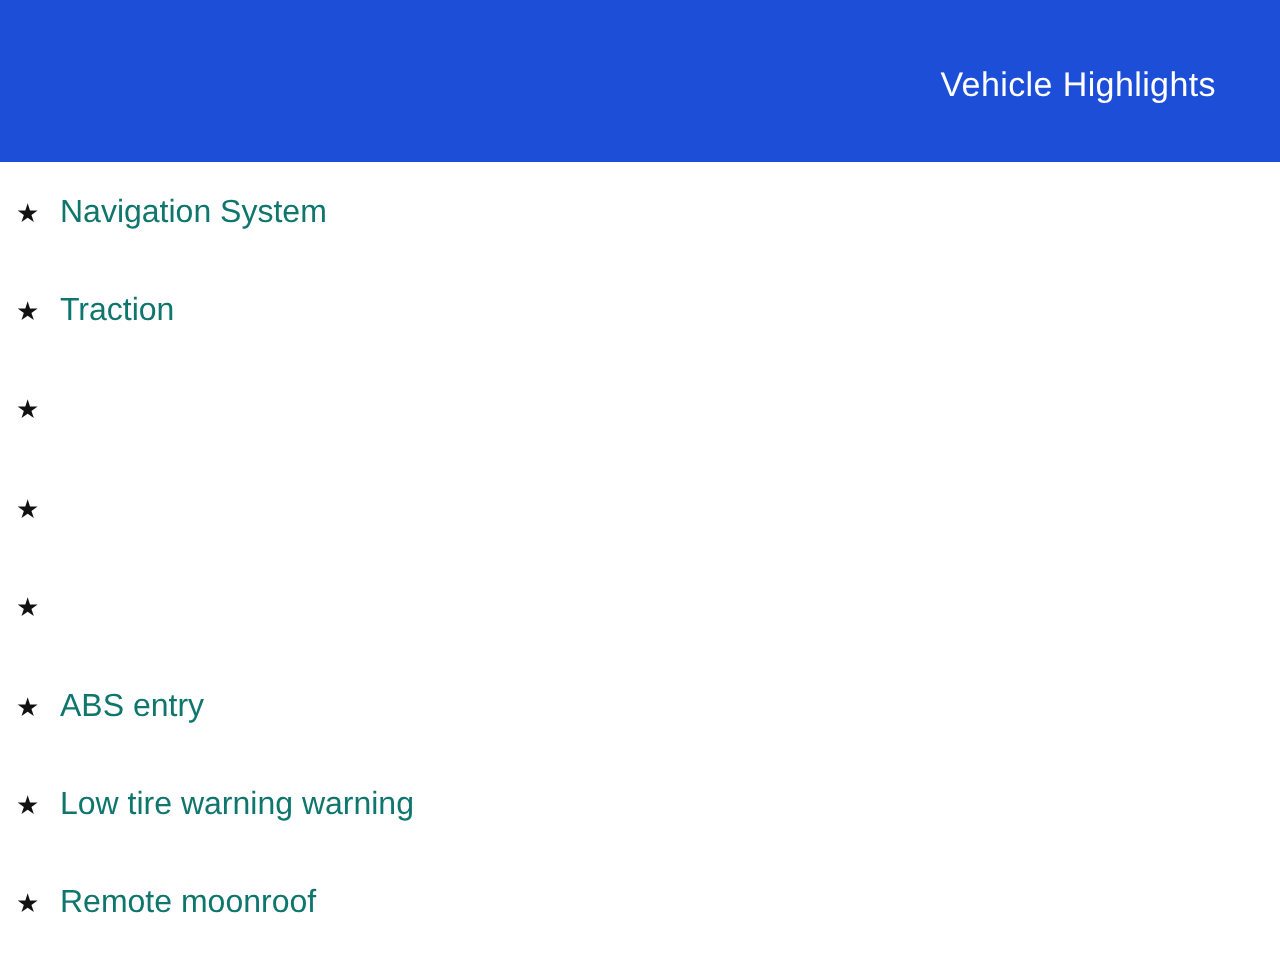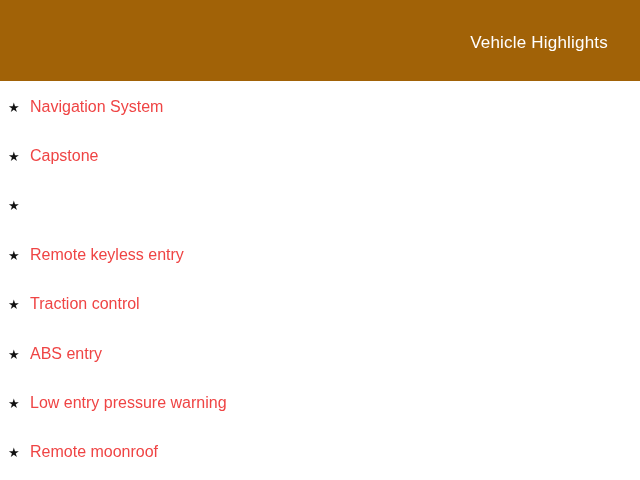--- a/index.html
+++ b/index.html
@@ -10,21 +10,21 @@
     width: 640px;
     height: 480px;
     background: #ffffff;
     font-family: "Liberation Sans", "DejaVu Sans", sans-serif;
     overflow: hidden;
   }
   .header-bar {
     box-sizing: border-box;
     width: 640px;
     height: 81px;
-    background: #a16207;
+    background: #1d4ed8;
     display: flex;
     align-items: center;
     justify-content: flex-end;
     padding-right: 32px;
     padding-top: 4px;
   }
   .header-title {
     color: #ffffff;
     font-size: 17px;
     letter-spacing: 0.2px;
@@ -45,56 +45,54 @@
     font-size: 13px;
     color: #111111;
     width: 22px;
     flex: 0 0 22px;
     text-align: left;
     line-height: 1;
     padding-top: 1px;
   }
   .item-label {
     font-size: 16px;
-    color: #ef4444;
+    color: #0f766e;
     line-height: 1;
   }
 </style>
 </head>
 <body>
 
 <header class="header-bar">
   <div class="header-title">Vehicle Highlights</div>
 </header>
 
 <ul class="highlights-list">
   <li class="highlight-item">
     <span class="star-icon">★</span>
     <span class="item-label">Navigation System</span>
   </li>
   <li class="highlight-item">
     <span class="star-icon">★</span>
-    <span class="item-label">Capstone</span>
+    <span class="item-label">Traction</span>
   </li>
   <li class="highlight-item">
     <span class="star-icon">★</span>
   </li>
   <li class="highlight-item">
     <span class="star-icon">★</span>
-    <span class="item-label">Remote keyless entry</span>
   </li>
   <li class="highlight-item">
     <span class="star-icon">★</span>
-    <span class="item-label">Traction control</span>
   </li>
   <li class="highlight-item">
     <span class="star-icon">★</span>
     <span class="item-label">ABS entry</span>
   </li>
   <li class="highlight-item">
     <span class="star-icon">★</span>
-    <span class="item-label">Low entry pressure warning</span>
+    <span class="item-label">Low tire warning warning</span>
   </li>
   <li class="highlight-item">
     <span class="star-icon">★</span>
     <span class="item-label">Remote moonroof</span>
   </li>
 </ul>
 
 </body></html>

